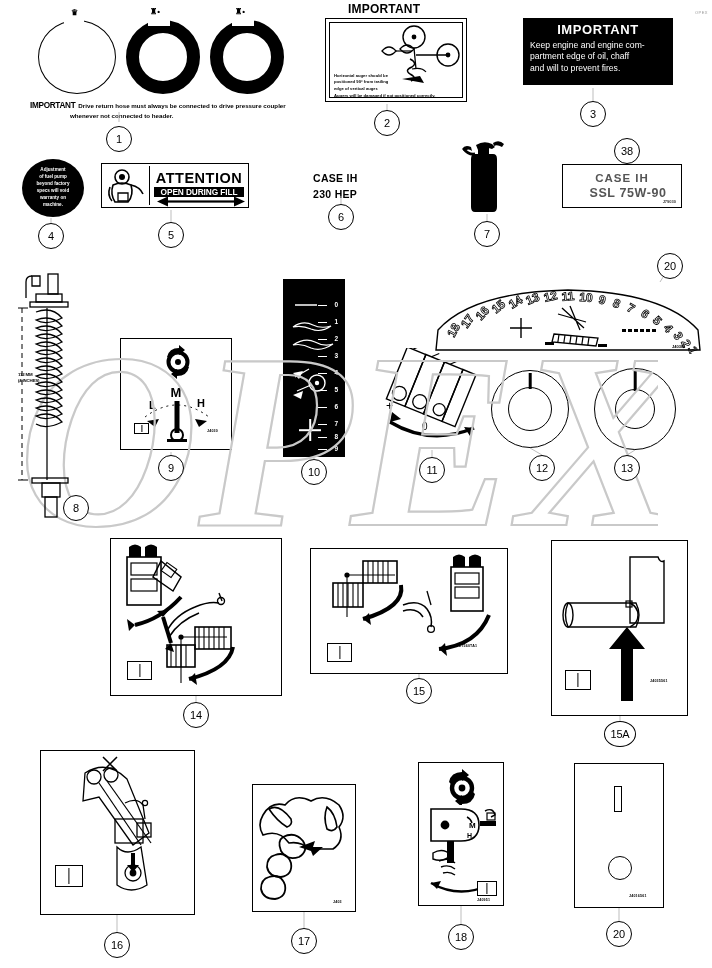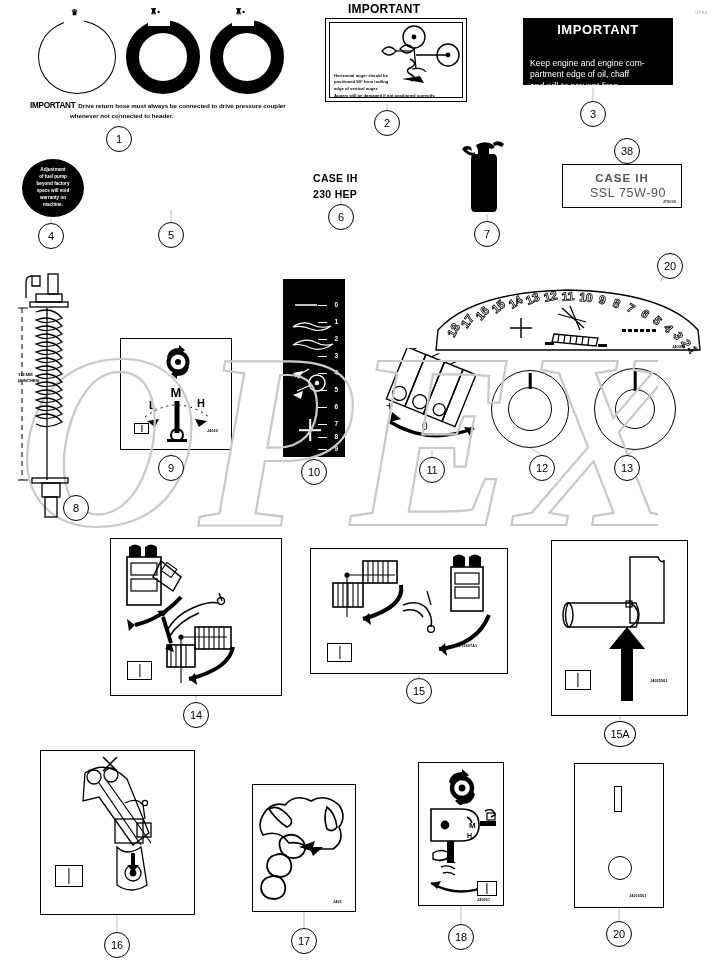--- a/index.html
+++ b/index.html
@@ -127,21 +127,21 @@
     text-align:center;
     font-size:13px;
     font-weight:bold;
     letter-spacing:0.6px;
     font-family:"Liberation Sans",sans-serif;
   }
   #decal3 .b{
     color:#fff;
     font-size:8.6px;
     line-height:1.32;
-    margin-top:21px;
+    margin-top:3px;
     font-family:"Liberation Sans",sans-serif;
   }
   
   #decal4{
     position:absolute;
     background:#000;
     border-radius:50%;
     display:flex;align-items:center;justify-content:center;
     text-align:center;
   }
@@ -190,21 +190,21 @@
   }
   
   #decal21{ }
   #decal21 .l1{
     position:absolute;left:0;right:0;top:7px;
     text-align:center;font-size:11.5px;font-weight:bold;
     letter-spacing:1px;color:#555;
   }
   #decal21 .l2{
     position:absolute;left:12px;right:0;top:21px;
-    text-align:center;font-size:12.5px;font-weight:normal;
+    text-align:center;font-size:12.5px;font-weight:bold;
     letter-spacing:0.6px;color:#555;
   }
   #decal21 .pn{
     position:absolute;right:5px;bottom:3px;
     font-size:4px;font-weight:bold;color:#333;
   }
   
   #gauge20{position:absolute;z-index:10;}
   
   #spring8{position:absolute;z-index:10;}
@@ -375,20 +375,39 @@
       <i style="font-style:normal">Adjustment</i><br>
       <i style="font-style:normal">of fuel pump</i><br>
       <i style="font-style:normal">beyond factory</i><br>
       <i style="font-style:normal">specs will void</i><br>
       <i style="font-style:normal">warranty on</i><br>
       <i style="font-style:normal">machine.</i>
     </span>
   </div>
   <div class="callout" style="left:38px;top:223px;">4</div>
 
+  <div class="panel" id="decal5" style="left:101px;top:163px;width:148px;height:45px;">
+    <div class="split"></div>
+
+    <svg style="position:absolute;left:4px;top:3px;" width="42" height="38" viewBox="0 0 42 38">
+      <circle cx="16" cy="10" r="7" fill="none" stroke="#000" stroke-width="1.6"></circle>
+      <circle cx="16" cy="10" r="3" fill="#000"></circle>
+      <path d="M7 18 q9 -4 18 0 q3 10 -3 17 l-13 0 q-5 -8 -2 -17z" fill="none" stroke="#000" stroke-width="1.6"></path>
+      <path d="M25 18 q9 2 12 9" fill="none" stroke="#000" stroke-width="1.6"></path>
+      <path d="M4 20 q-3 8 2 14" fill="none" stroke="#000" stroke-width="1.6"></path>
+      <path d="M12 26 h10 v8 h-10z" fill="none" stroke="#000" stroke-width="1.3"></path>
+    </svg>
+    <div class="att">ATTENTION</div>
+    <div class="att2">OPEN DURING FILL</div>
+    <svg style="position:absolute;left:55px;top:32px;" width="88" height="11" viewBox="0 0 88 11">
+      <path d="M0 5.5 L11 0.5 L11 10.5z" fill="#000"></path>
+      <path d="M88 5.5 L77 0.5 L77 10.5z" fill="#000"></path>
+      <rect x="10" y="4.4" width="68" height="2.2" fill="#000"></rect>
+    </svg>
+  </div>
   <div class="callout" style="left:158px;top:222px;">5</div>
 
   <div id="decal6" style="left:313px;top:170px;">
     <span>CASE IH</span><br>
     <span>230 HEP</span>
   </div>
   <div class="callout" style="left:328px;top:204px;">6</div>
 
   <svg style="position:absolute;left:461px;top:138px;" width="46" height="76" viewBox="0 0 46 76">
     <path d="M14 16 h18 q4 0 4 5 v48 q0 5 -4 5 h-18 q-4 0 -4 -5 v-48 q0 -5 4 -5z" fill="#000"></path>

